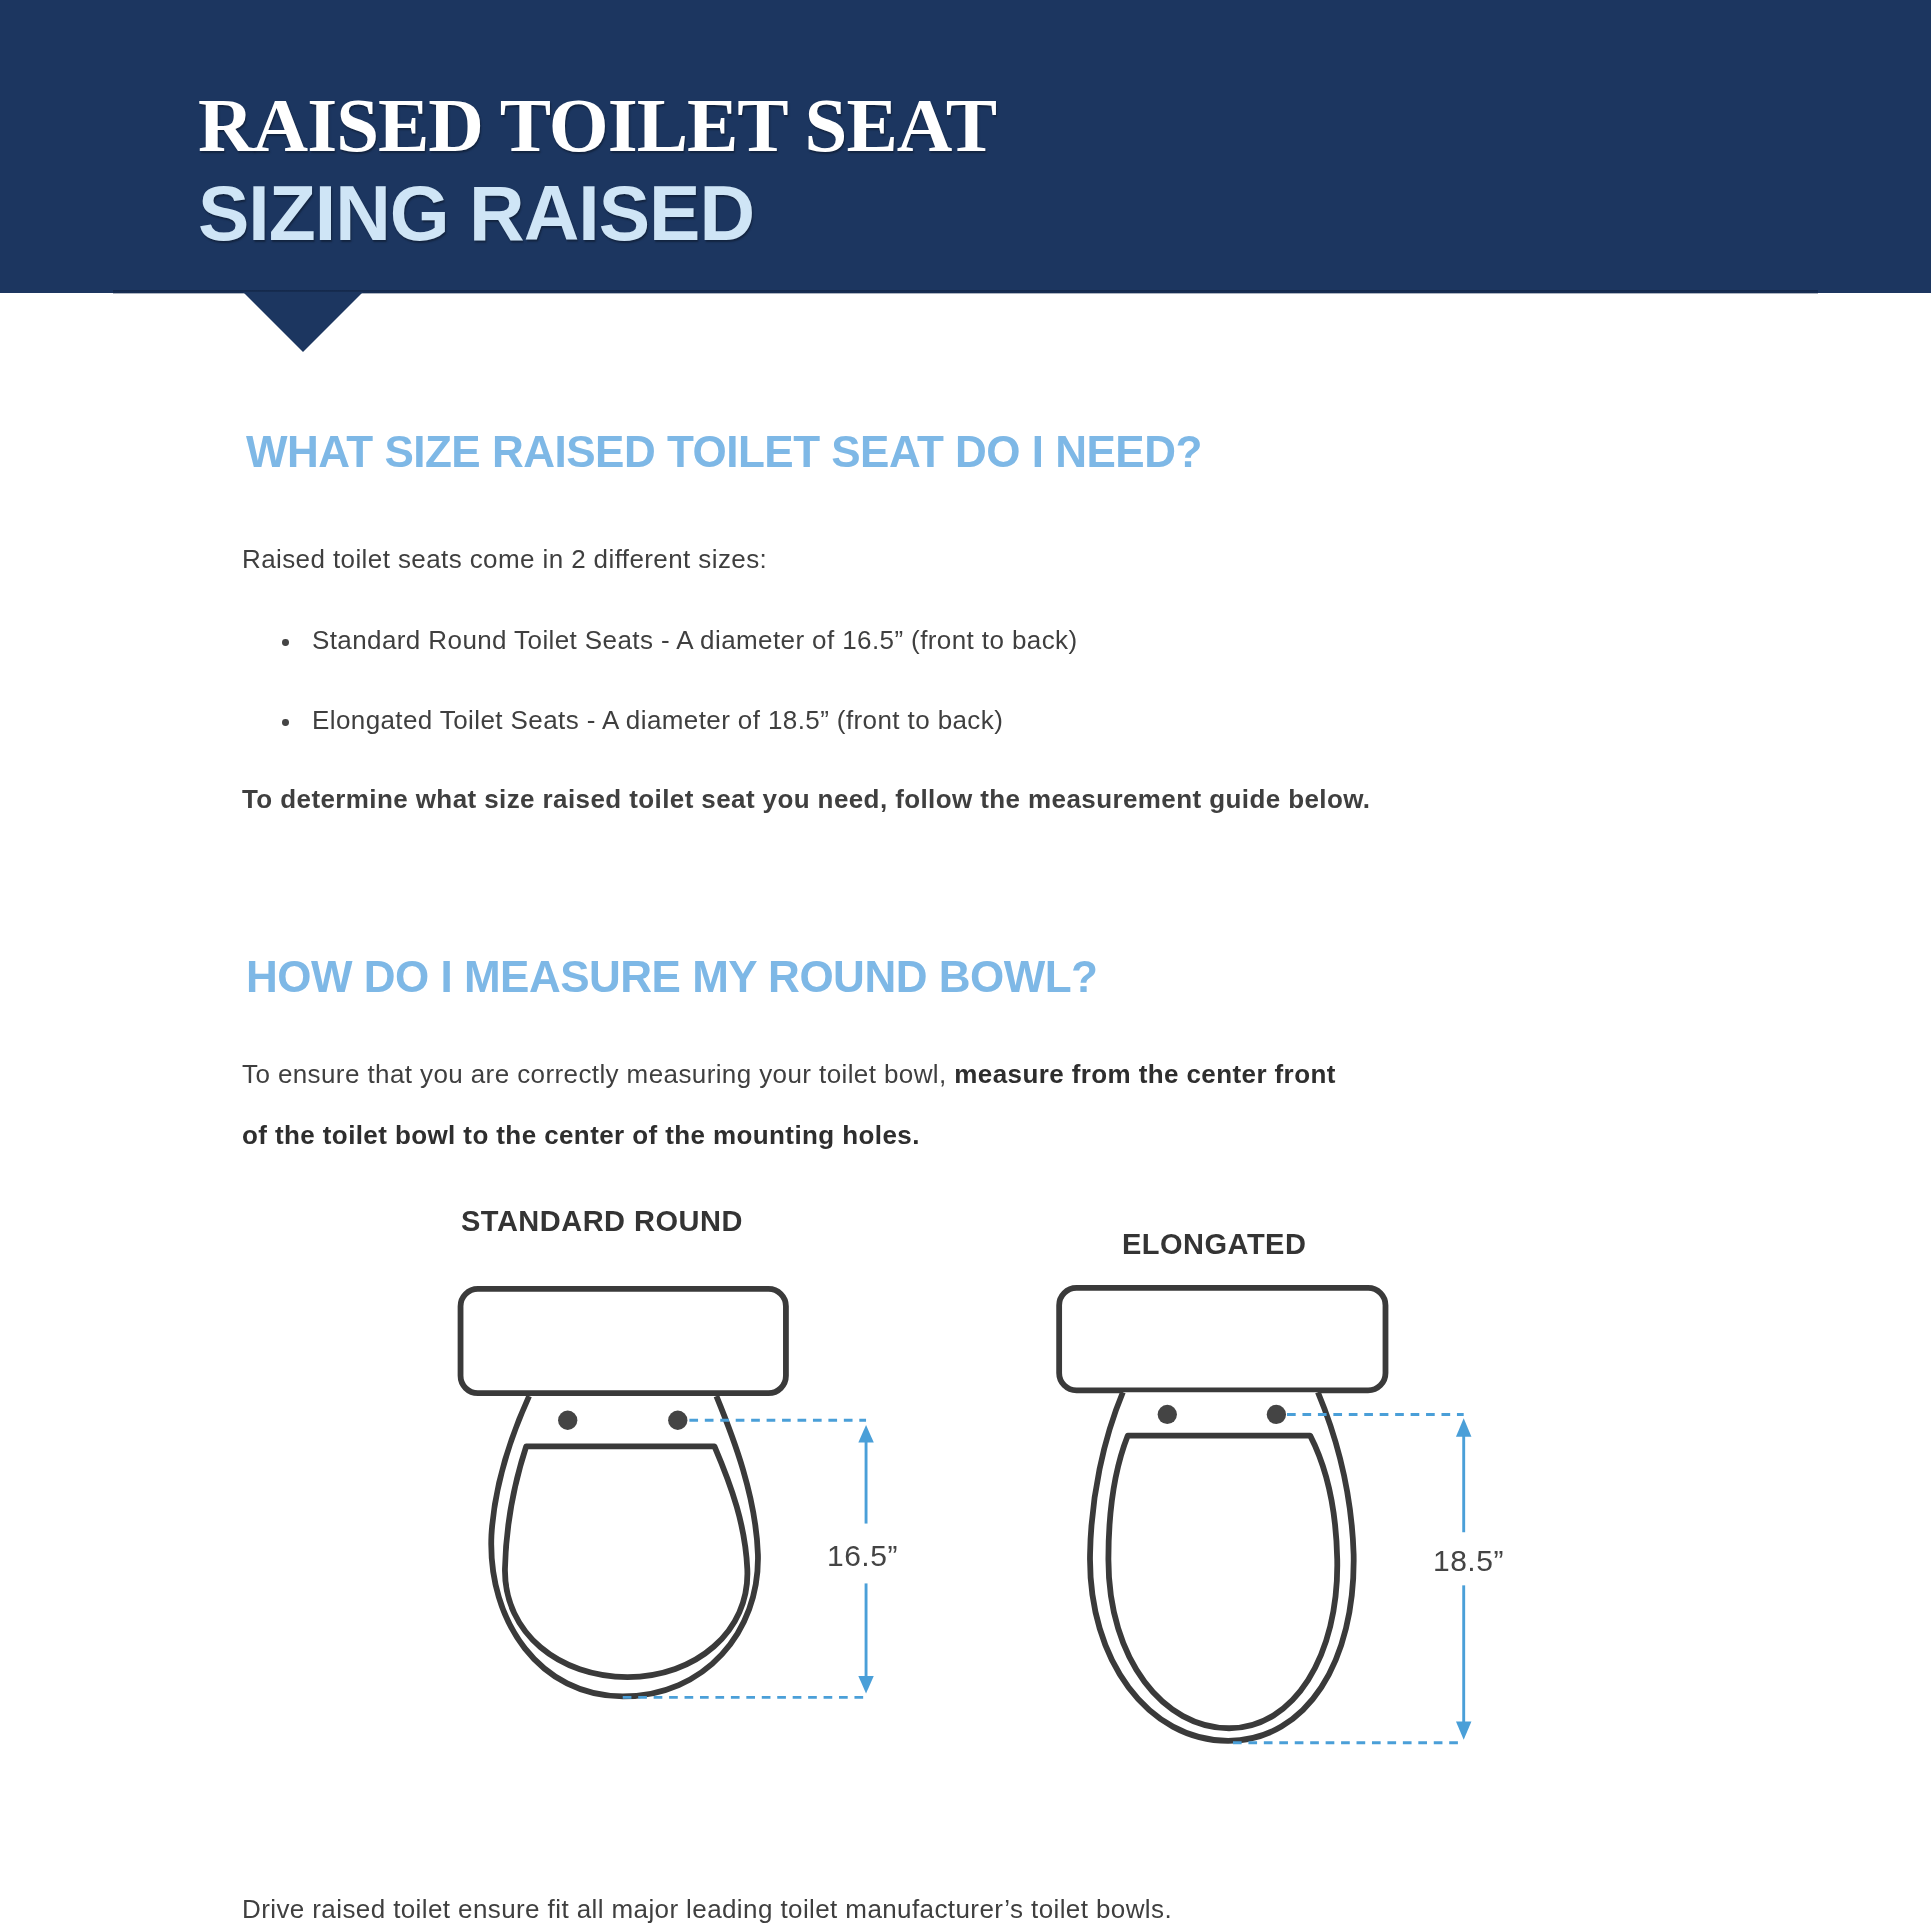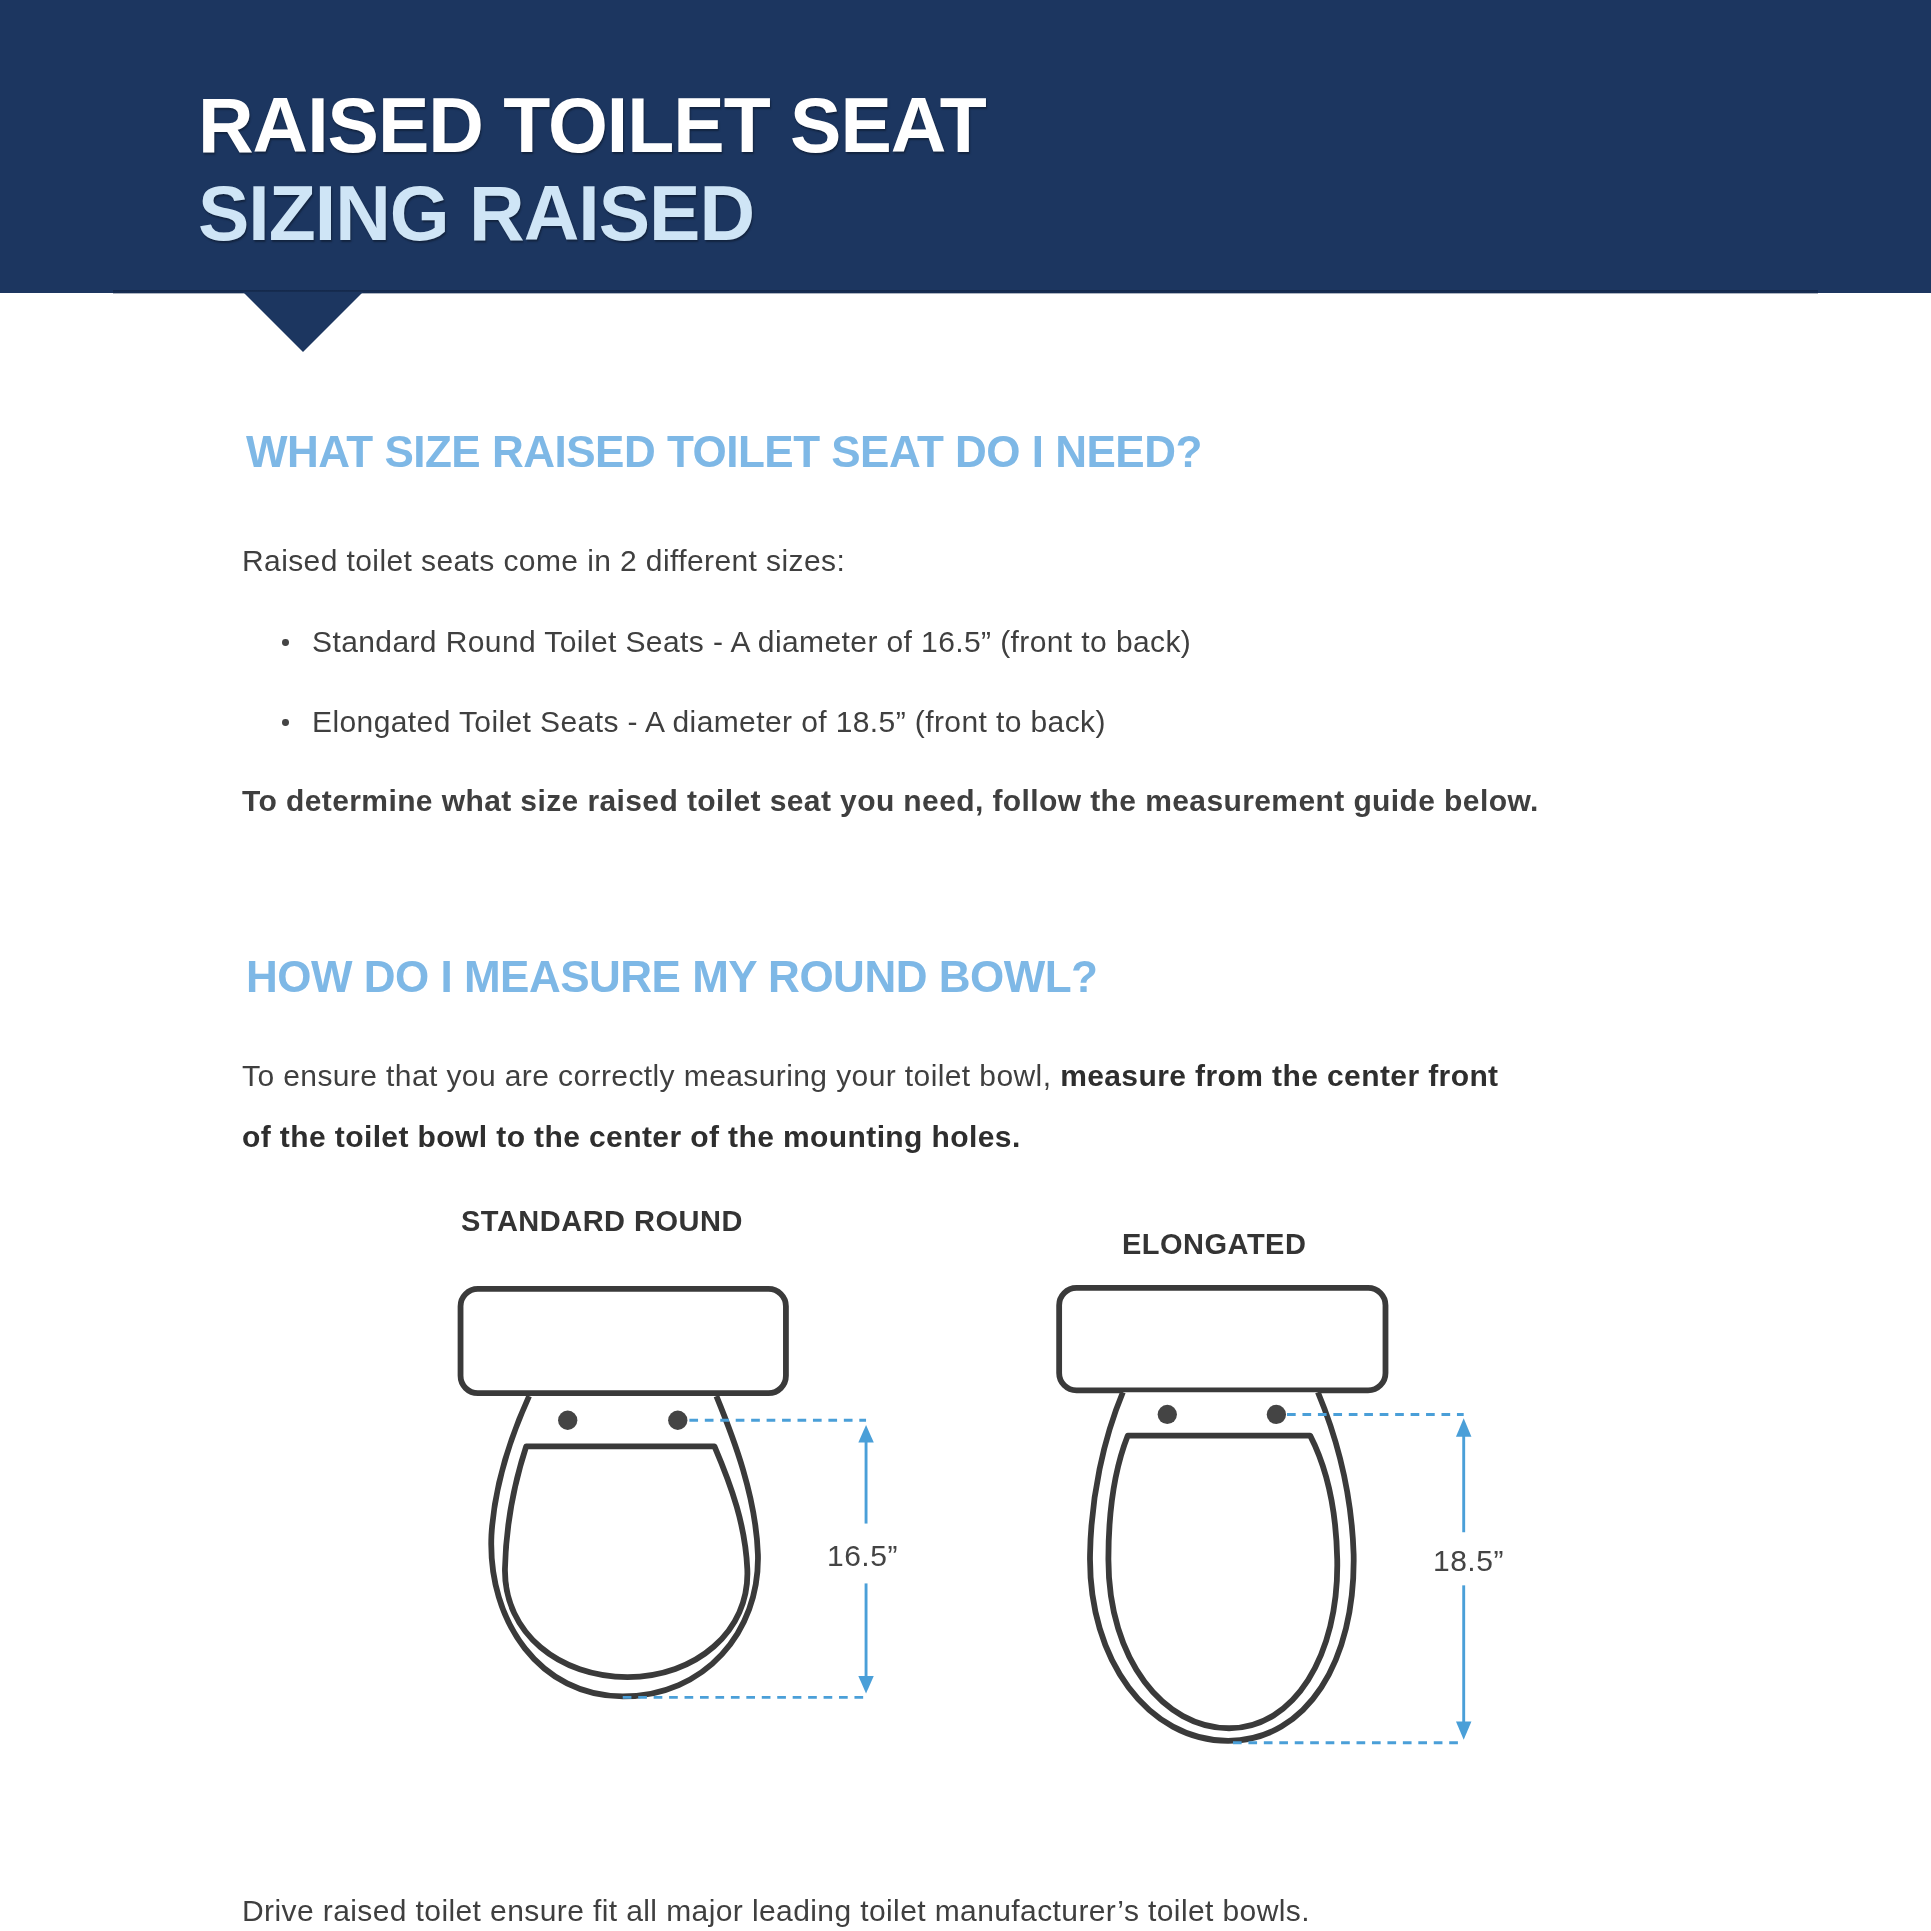--- a/index.html
+++ b/index.html
@@ -18,31 +18,31 @@
     background: linear-gradient(#14284a, rgba(20,40,74,0.25));
   }
   .banner-pointer {
     position: absolute; left: 243px; top: 292px; width: 120px; height: 60px;
   }
   .title-line {
     position: absolute; left: 198px; margin: 0;
     font-weight: bold; font-size: 77px; line-height: 1;
     letter-spacing: -1px; white-space: nowrap;
   }
-  .title-line-1 { top: 87px; color: #ffffff; text-shadow: 1px 1.9px 1.9px rgba(0,0,0,0.35); }
+  .title-line-1 { top: 87px; color: #ffffff; text-shadow: 1px 1.9px 1.9px rgba(0,0,0,0.35); font-family: Liberation Serif, serif; }
   .title-line-2 { top: 175px; color: #cfe5f6; text-shadow: 1px 1.9px 1.9px rgba(0,0,0,0.35); }
 
   .section-heading {
     position: absolute; left: 241px; margin: 5px;
     font-weight: bold; font-size: 44px; line-height: 1;
     color: #7eb8e6; white-space: nowrap; letter-spacing: -0.5px;
   }
   .body-text {
     position: absolute; left: 242px; margin: 0;
-    font-size: 30px; line-height: 1; color: #3f3f3f; white-space: nowrap;
+    font-size: 26px; line-height: 1; color: #3f3f3f; white-space: nowrap;
     letter-spacing: 0.4px;
   }
   .bullet-dot {
     position: absolute; width: 6.8px; height: 6.8px; border-radius: 50%;
     background: #444;
   }
   .bullet-text { left: 312px; }
   strong { color: #2e2e2e; font-weight: bold; }
 
   .diagram-label {

